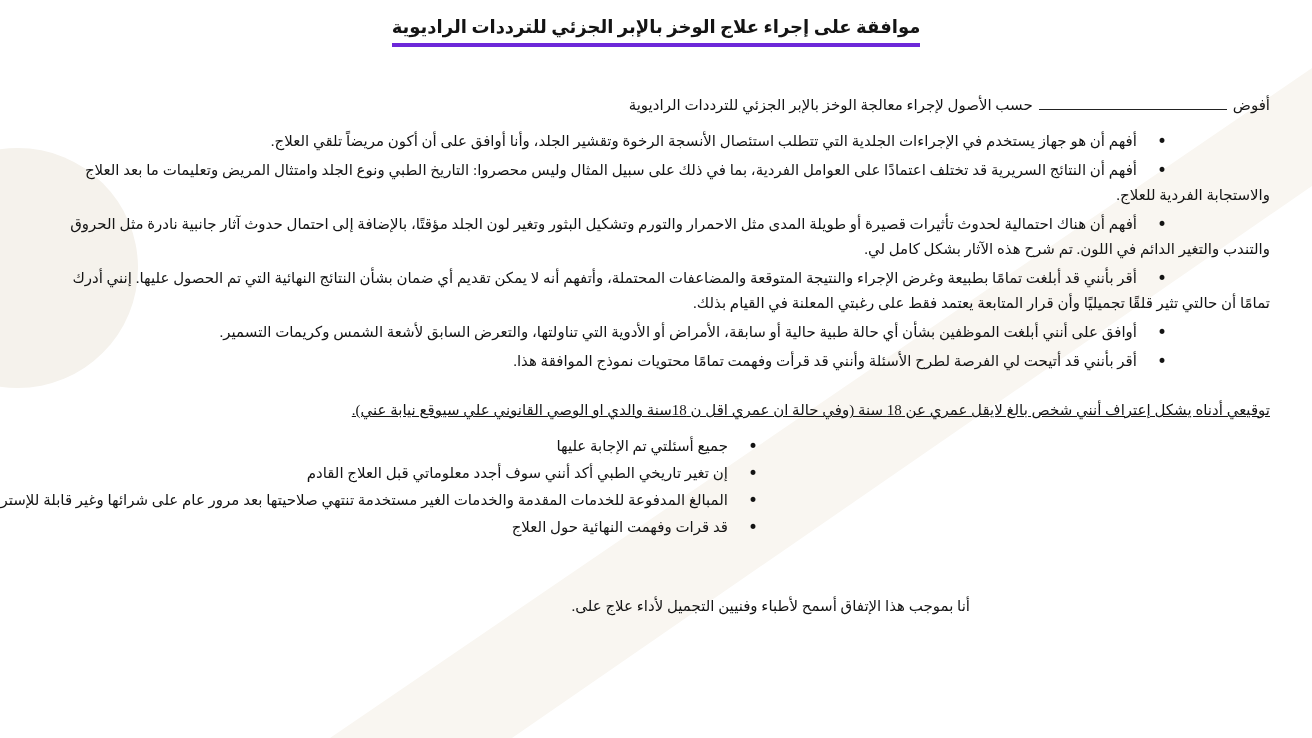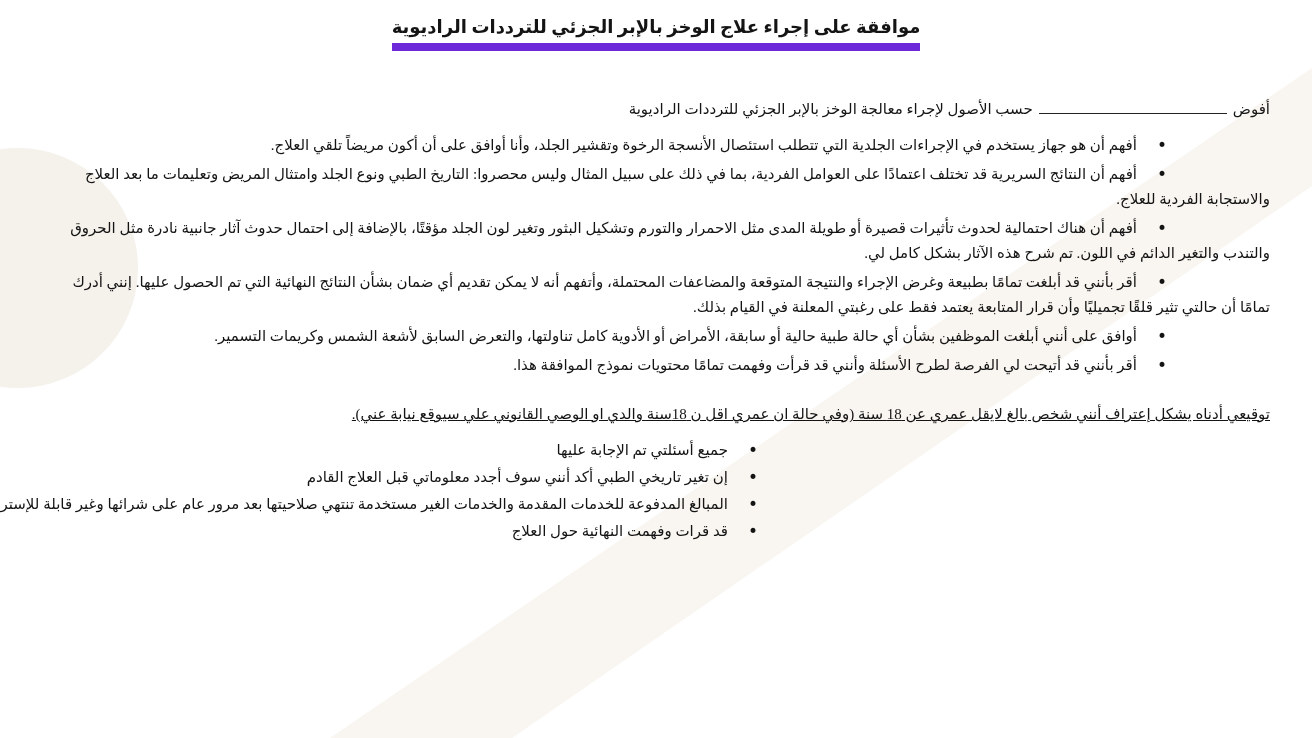--- a/index.html
+++ b/index.html
@@ -13,21 +13,21 @@
     color:#141414;
     font-size:15px;
   }
   .watermark{position:absolute;inset:0;z-index:0;pointer-events:none;}
   .content{position:relative;z-index:1;padding:14px 42px 0 42px;}
 
   .title-wrap{text-align:center;margin:0 0 46px 0;}
   .doc-title{
     display:inline-block;
     font-weight:bold;font-size:18px;
-    border-bottom:8px solid #6d28d9;
+    border-bottom:4px solid #6d28d9;
     padding-bottom:3px;
     line-height:1.45;
   }
 
   .p-auth{margin:0 0 10px 0;line-height:25px;}
   .blank-line{
     display:inline-block;
     width:188px;height:13px;
     border-bottom:1.4px solid #222;
     vertical-align:baseline;
@@ -84,28 +84,29 @@
       <span class="doc-title">موافقة على إجراء علاج الوخز بالإبر الجزئي للترددات الراديوية</span>
     </div>
 
     <p class="p-auth"><span>أفوض</span><span class="blank-line"></span><span>حسب الأصول لإجراء معالجة الوخز بالإبر الجزئي للترددات الراديوية</span></p>
 
     <div class="list-main">
       <div class="li"><span class="bullet">•</span><span class="li-text">أفهم أن هو جهاز يستخدم في الإجراءات الجلدية التي تتطلب استئصال الأنسجة الرخوة وتقشير الجلد، وأنا أوافق على أن أكون مريضاً تلقي العلاج.</span></div>
       <div class="li"><span class="bullet">•</span><span class="li-text">أفهم أن النتائج السريرية قد تختلف اعتمادًا على العوامل الفردية، بما في ذلك على سبيل المثال وليس محصروا: التاريخ الطبي ونوع الجلد وامتثال المريض وتعليمات ما بعد العلاج والاستجابة الفردية للعلاج.</span></div>
       <div class="li"><span class="bullet">•</span><span class="li-text">أفهم أن هناك احتمالية لحدوث تأثيرات قصيرة أو طويلة المدى مثل الاحمرار والتورم وتشكيل البثور وتغير لون الجلد مؤقتًا، بالإضافة إلى احتمال حدوث آثار جانبية نادرة مثل الحروق والتندب والتغير الدائم في اللون. تم شرح هذه الآثار بشكل كامل لي.</span></div>
       <div class="li"><span class="bullet">•</span><span class="li-text">أقر بأنني قد أبلغت تمامًا بطبيعة وغرض الإجراء والنتيجة المتوقعة والمضاعفات المحتملة، وأتفهم أنه لا يمكن تقديم أي ضمان بشأن النتائج النهائية التي تم الحصول عليها. إنني أدرك تمامًا أن حالتي تثير قلقًا تجميليًا وأن قرار المتابعة يعتمد فقط على رغبتي المعلنة في القيام بذلك.</span></div>
-      <div class="li"><span class="bullet">•</span><span class="li-text">أوافق على أنني أبلغت الموظفين بشأن أي حالة طبية حالية أو سابقة، الأمراض أو الأدوية كامل تناولتها، والتعرض السابق لأشعة الشمس وكريمات التسمير.</span></div>
+      <div class="li"><span class="bullet">•</span><span class="li-text">أوافق على أنني أبلغت الموظفين بشأن أي حالة طبية حالية أو سابقة، الأمراض أو الأدوية التي تناولتها، والتعرض السابق لأشعة الشمس وكريمات التسمير.</span></div>
       <div class="li"><span class="bullet">•</span><span class="li-text">أقر بأنني قد أتيحت لي الفرصة لطرح الأسئلة وأنني قد قرأت وفهمت تمامًا محتويات نموذج الموافقة هذا.</span></div>
     </div>
 
     <p class="p-adult">توقيعي أدناه يشكل إعتراف أنني شخص بالغ لايقل عمري عن 18 سنة (وفي حالة ان عمري اقل ن 18سنة والدي او الوصي القانوني علي سيوقع نيابة عني).</p>
 
     <div class="list-ack">
       <div class="li"><span class="bullet">•</span><span class="li-text">جميع أسئلتي تم الإجابة عليها</span></div>
       <div class="li"><span class="bullet">•</span><span class="li-text">إن تغير تاريخي الطبي أكد أنني سوف أجدد معلوماتي قبل العلاج القادم</span></div>
       <div class="li"><span class="bullet">•</span><span class="li-text">المبالغ المدفوعة للخدمات المقدمة والخدمات الغير مستخدمة تنتهي صلاحيتها بعد مرور عام على شرائها وغير قابلة للإسترداد</span></div>
       <div class="li"><span class="bullet">•</span><span class="li-text">قد قرات وفهمت النهائية حول العلاج</span></div>
     </div>
 
+    <p class="closing">أنا بموجب هذا الإتفاق أسمح لأطباء وفنيين التجميل لأداء علاج على.</p>
 
   </div>
 </div>
 
 </body></html>

